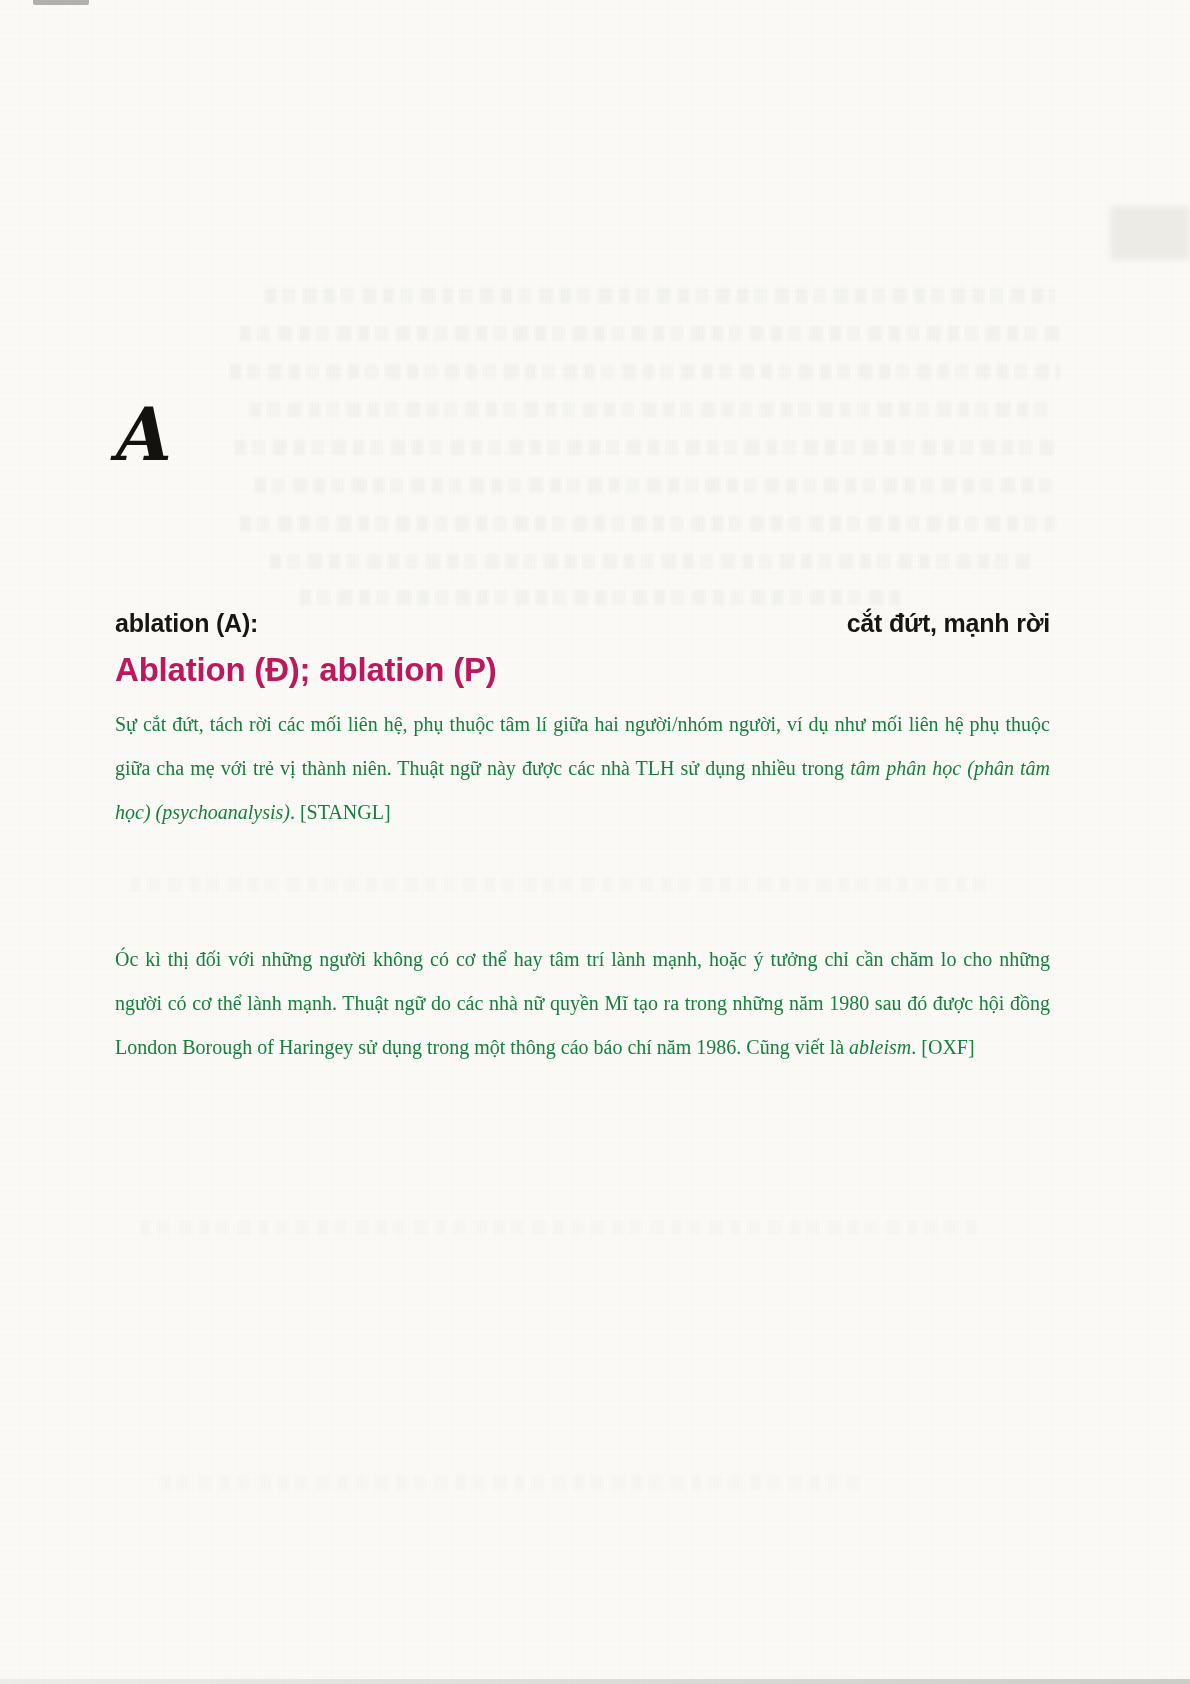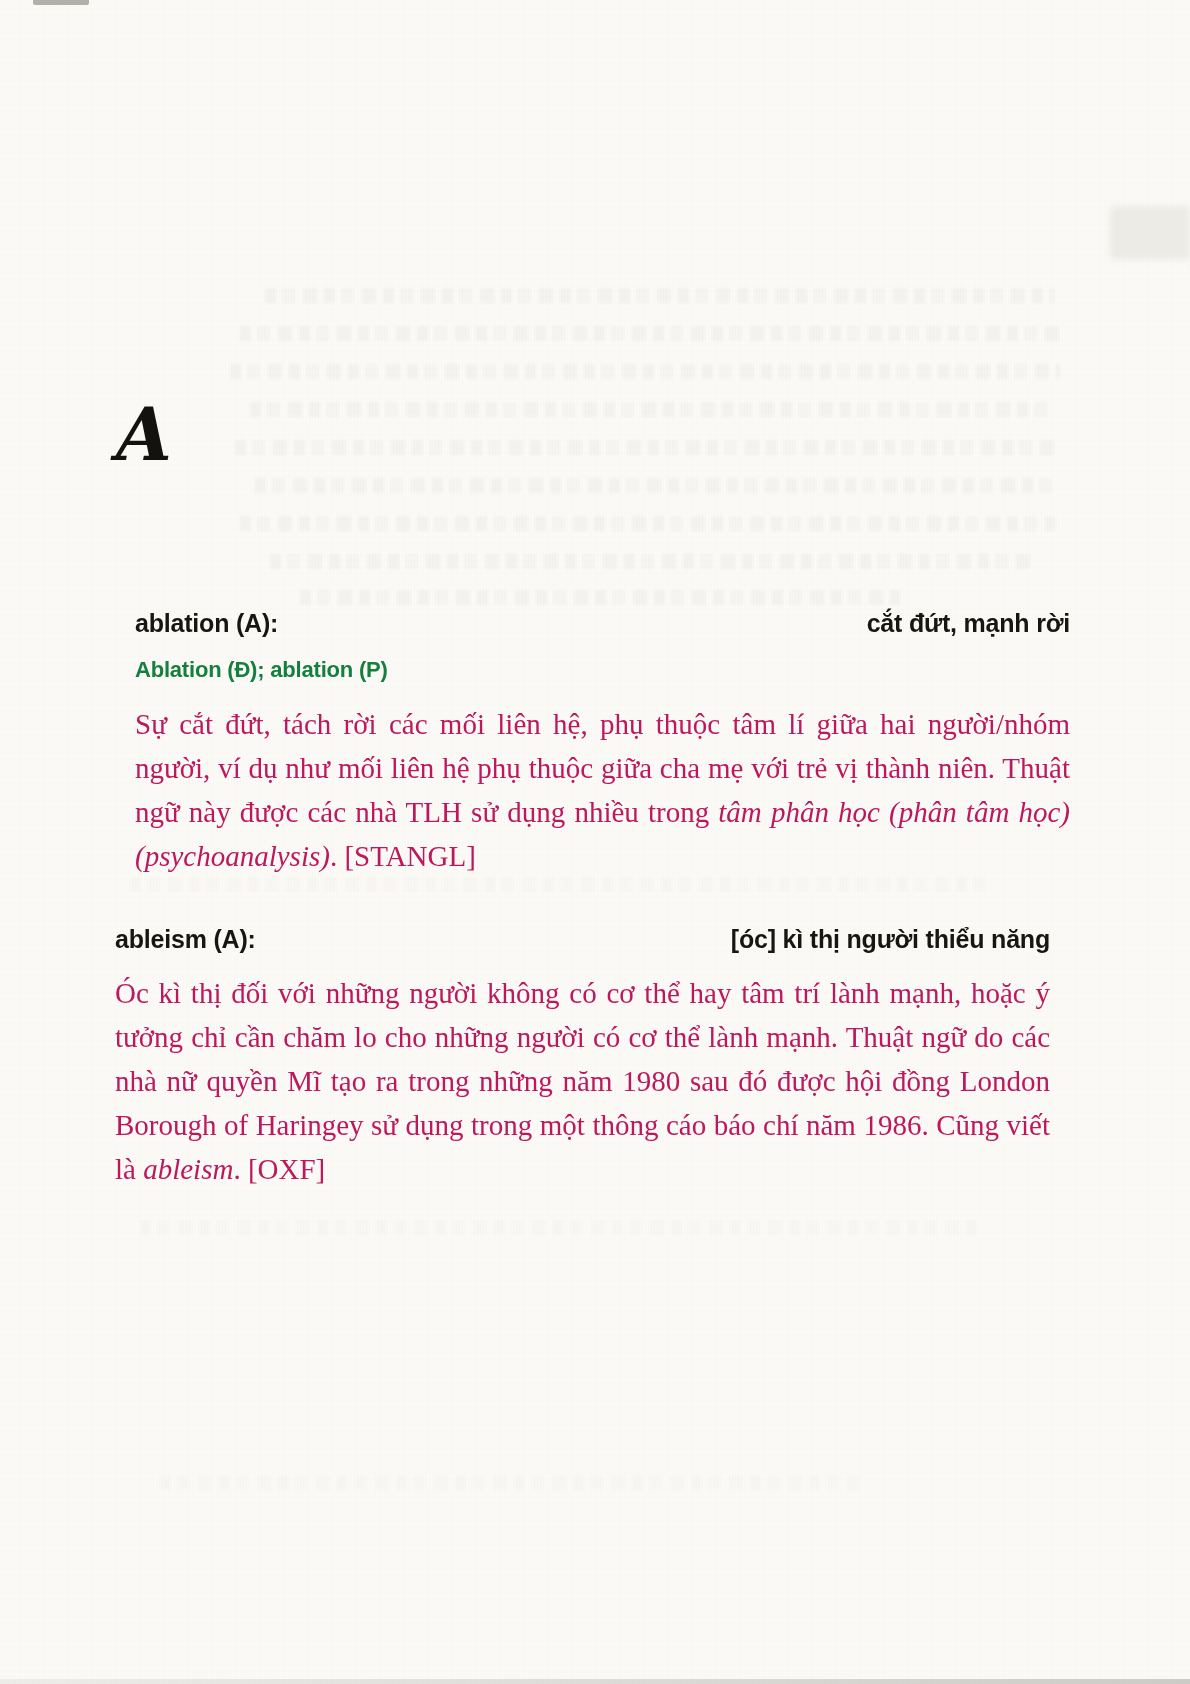--- a/index.html
+++ b/index.html
@@ -45,41 +45,41 @@
 
   .section-letter {
     position:absolute; left:116px; top:399px;
     font-family:"DejaVu Serif", serif;
     font-style:italic; font-weight:700;
     font-size:72px; line-height:1;
     color:#14120f;
   }
 
   .entry { position:absolute; left:115px; width:935px; }
-  #entry1 { top:606px;margin-left:20px; }
+  #entry1 { top:606px; }
   #entry2 { top:922px; }
   #entry3 { top:1256px; }
 
   .entry-head {
     display:flex; justify-content:space-between; align-items:baseline;
     font-family:"Liberation Sans", sans-serif;
     font-weight:700; font-size:25px; line-height:34px;
     letter-spacing:-0.2px; color:#181611;
   }
   .entry-sub {
     margin-top:13px;
     font-family:"Liberation Sans", sans-serif;
-    font-weight:700; font-size:22px; line-height:34px;
-    letter-spacing:-0.2px; color:#15803d;
+    font-weight:700; font-size:33px; line-height:34px;
+    letter-spacing:-0.2px; color:#be185d;
   }
   .entry-body {
     margin:15px 0 0 0;
-    font-size:29px; line-height:44px;
+    font-size:20px; line-height:44px;
     text-align:justify; text-justify:inter-word;
-    color:#be185d;
+    color:#15803d;
     font-family:Liberation Serif, serif;
   }
   .entry-body i { font-style:italic; }
 </style>
 </head>
 <body>
 
 <div class="paper-texture"></div>
 
 <div class="corner-mark"></div>
@@ -104,21 +104,17 @@
 <section class="entry" id="entry1">
   <div class="entry-head">
     <span>ablation (A):</span>
     <span>cắt đứt, mạnh rời</span>
   </div>
   <div class="entry-sub">Ablation (Đ); ablation (P)</div>
   <p class="entry-body"><span>Sự cắt đứt, tách rời các mối liên hệ, phụ thuộc tâm lí giữa hai người/nhóm người, ví dụ như mối liên hệ phụ thuộc giữa cha mẹ với trẻ vị thành niên. Thuật ngữ này được các nhà TLH sử dụng nhiều trong </span><i>tâm phân học (phân tâm học) (psychoanalysis)</i><span>. [STANGL]</span></p>
 </section>
 
 <section class="entry" id="entry2">
-  <div class="entry-head">
-    <span>ableism (A):</span>
-    <span>[óc] kì thị người thiểu năng</span>
-  </div>
   <p class="entry-body"><span>Óc kì thị đối với những người không có cơ thể hay tâm trí lành mạnh, hoặc ý tưởng chỉ cần chăm lo cho những người có cơ thể lành mạnh. Thuật ngữ do các nhà nữ quyền Mĩ tạo ra trong những năm 1980 sau đó được hội đồng London Borough of Haringey sử dụng trong một thông cáo báo chí năm 1986. Cũng viết là </span><i>ableism</i><span>. [OXF]</span></p>
 </section>
 
 <section class="entry" id="entry3">
 </section>
 
 </body></html>

